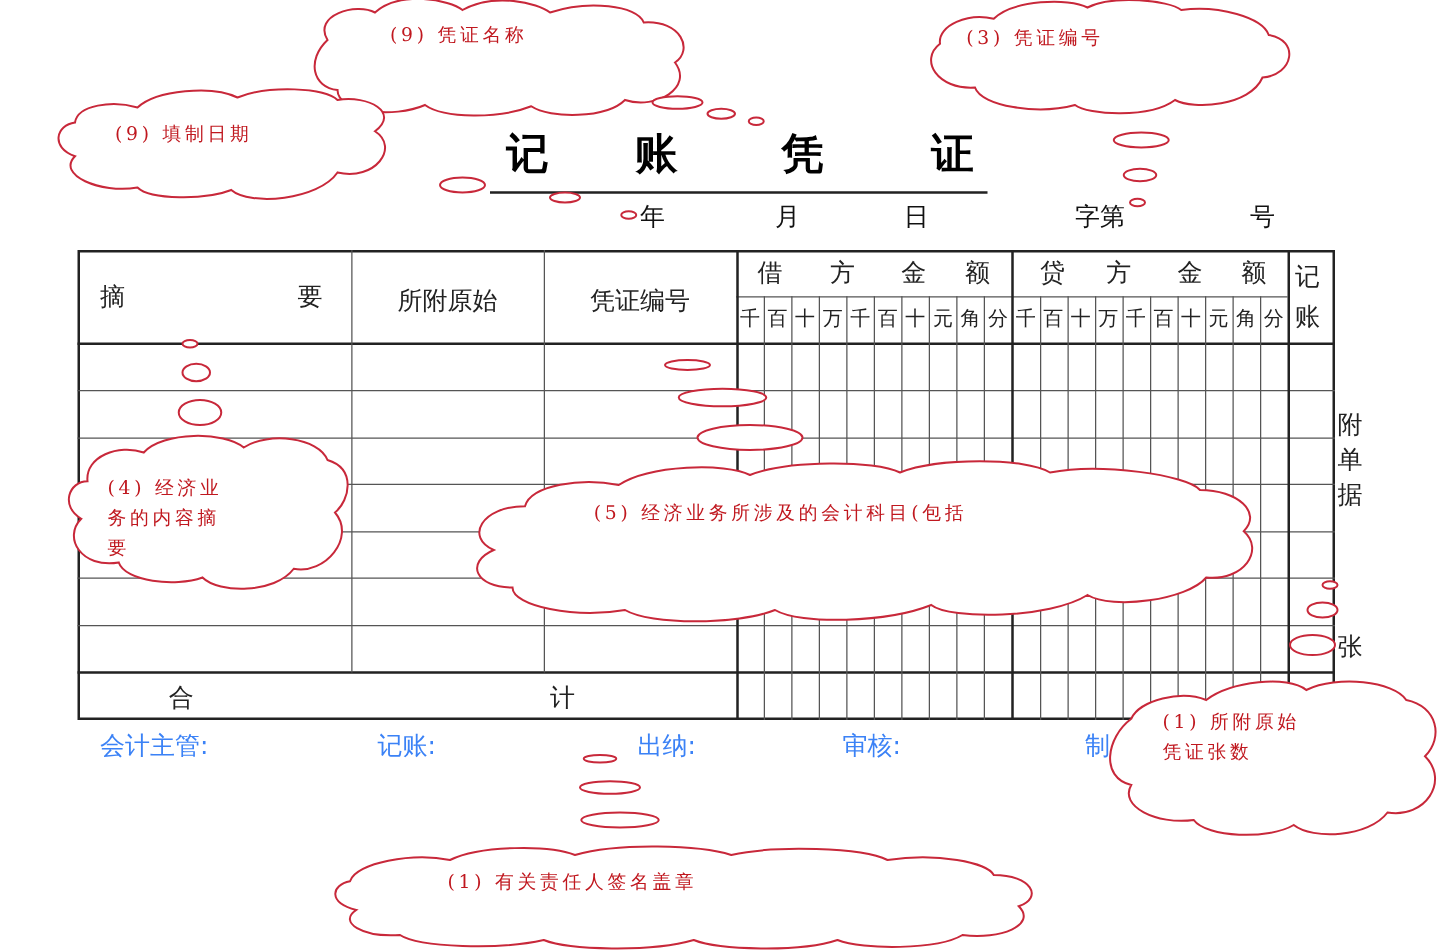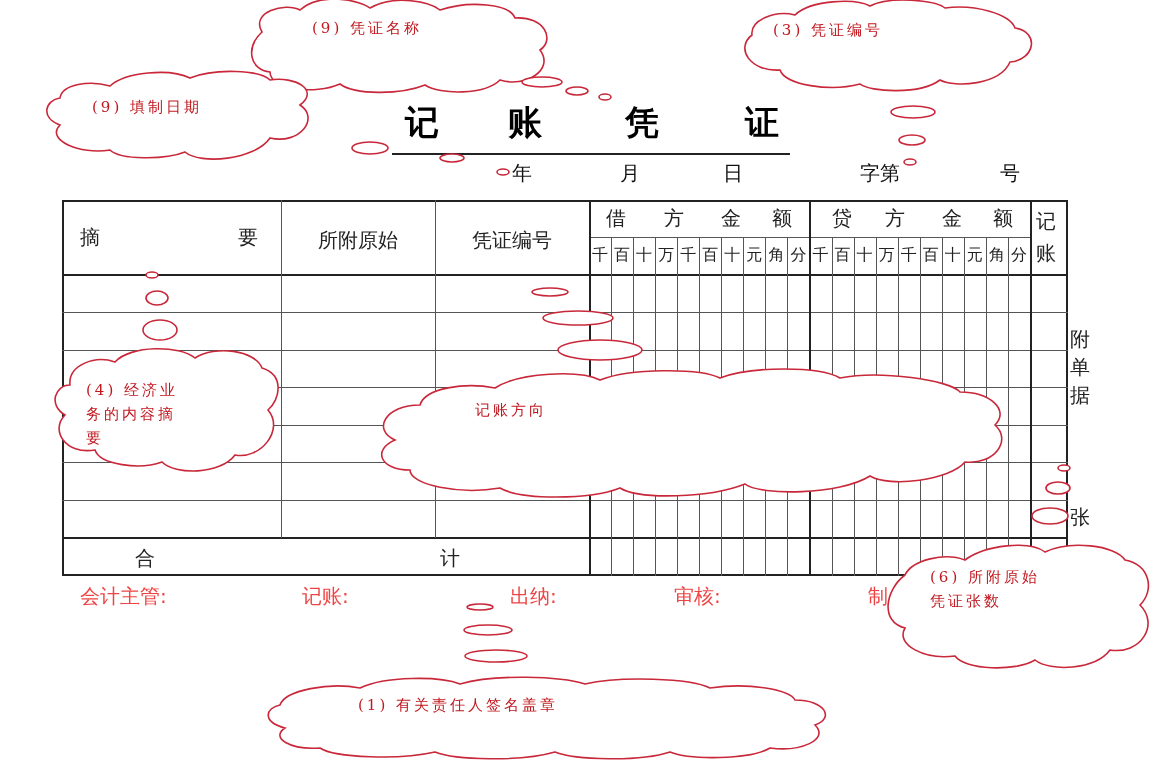--- a/index.html
+++ b/index.html
@@ -11,21 +11,21 @@
   .date-lbl{position:absolute;top:160px;font-size:20px;color:#111;}
   
   .vt{position:absolute;left:62px;top:200px;width:1006px;height:376px;border:2px solid #222;box-sizing:border-box;}
   .hl{position:absolute;height:1px;background:#555;}
   .hl.thick{height:2px;background:#222;}
   .vl{position:absolute;width:1px;background:#555;}
   .vl.thick{width:2px;background:#222;}
   .cell-text{position:absolute;font-size:20px;color:#222;text-align:center;}
   .digit{position:absolute;font-size:16px;color:#222;width:22px;text-align:center;top:245px;}
   .side-v{position:absolute;left:1070px;font-size:20px;color:#222;line-height:28px;width:24px;}
-  .sig{position:absolute;top:583px;font-size:20px;color:#ef4444;}
+  .sig{position:absolute;top:583px;font-size:20px;color:#3b82f6;}
   
   svg.cl{position:absolute;left:0;top:0;width:1161px;height:761px;pointer-events:none;}
   .cloud-text{position:absolute;color:#c0181f;font-family:"DejaVu Serif","Liberation Serif",serif;
               font-size:15px;letter-spacing:3px;line-height:24px;}
 </style>
 </head>
 <body>
 
 <div>
   <span class="title-char" style="left:405px">记</span>
@@ -178,19 +178,19 @@
 
 <div class="cloud-text" style="left:312px;top:16px">(9) 凭证名称</div>
 <div class="cloud-text" style="left:92px;top:95px">(9) 填制日期</div>
 <div class="cloud-text" style="left:773px;top:18px">(3) 凭证编号</div>
 <div class="cloud-text" style="left:86px;top:378px">
   <div>(4) 经济业</div>
   <div>务的内容摘</div>
   <div>要</div>
 </div>
 <div class="cloud-text" style="left:475px;top:398px">
-  <div>记账方向</div>
+  <div>(5) 经济业务所涉及的会计科目(包括</div>
 </div>
 <div class="cloud-text" style="left:930px;top:565px">
-  <div>(6) 所附原始</div>
+  <div>(1) 所附原始</div>
   <div>凭证张数</div>
 </div>
 <div class="cloud-text" style="left:358px;top:693px">(1) 有关责任人签名盖章</div>
 
 </body></html>

